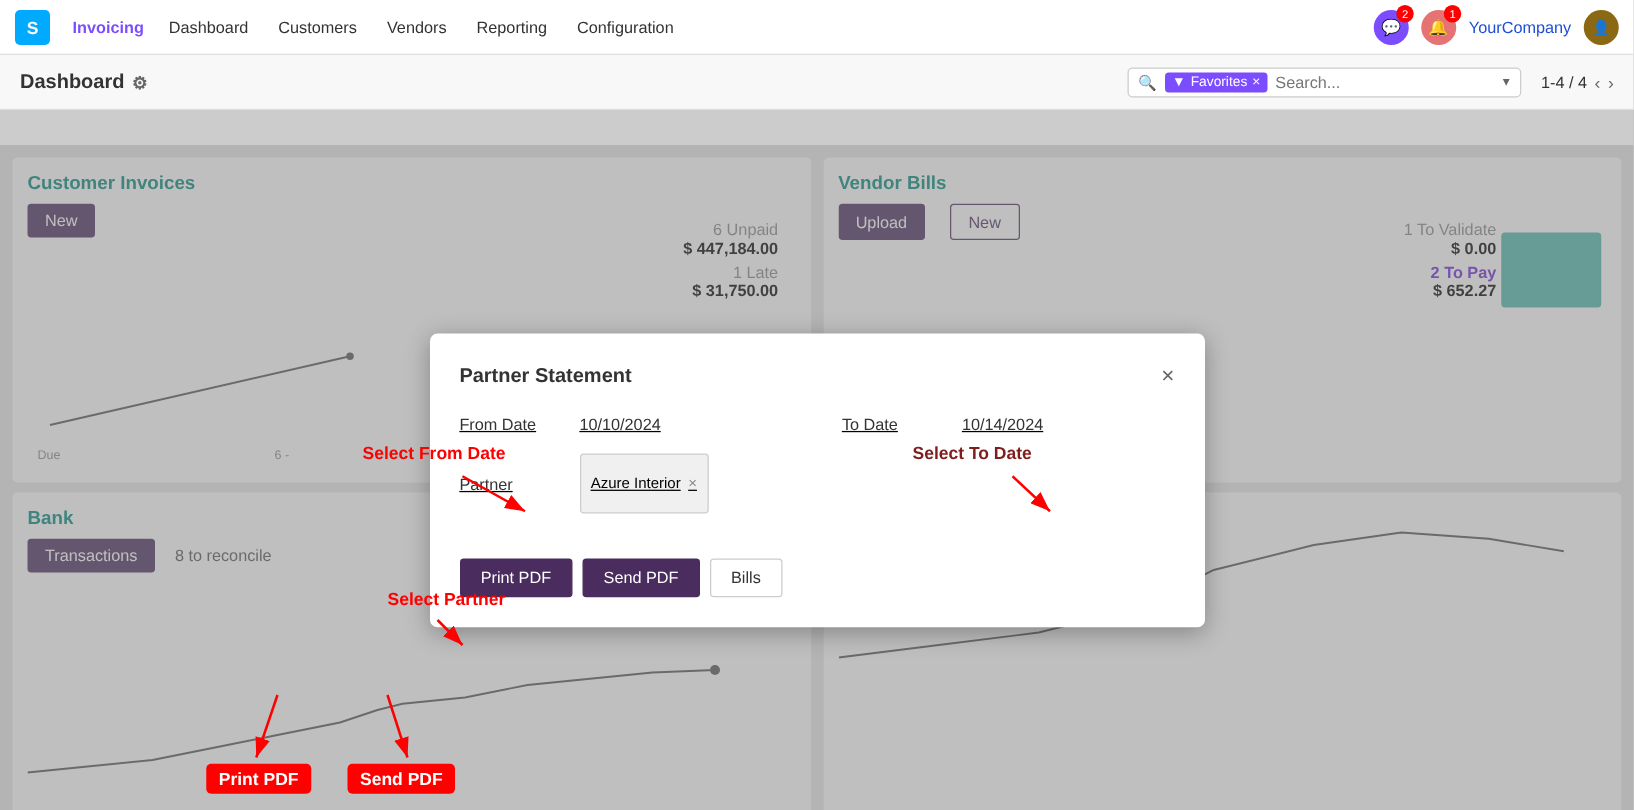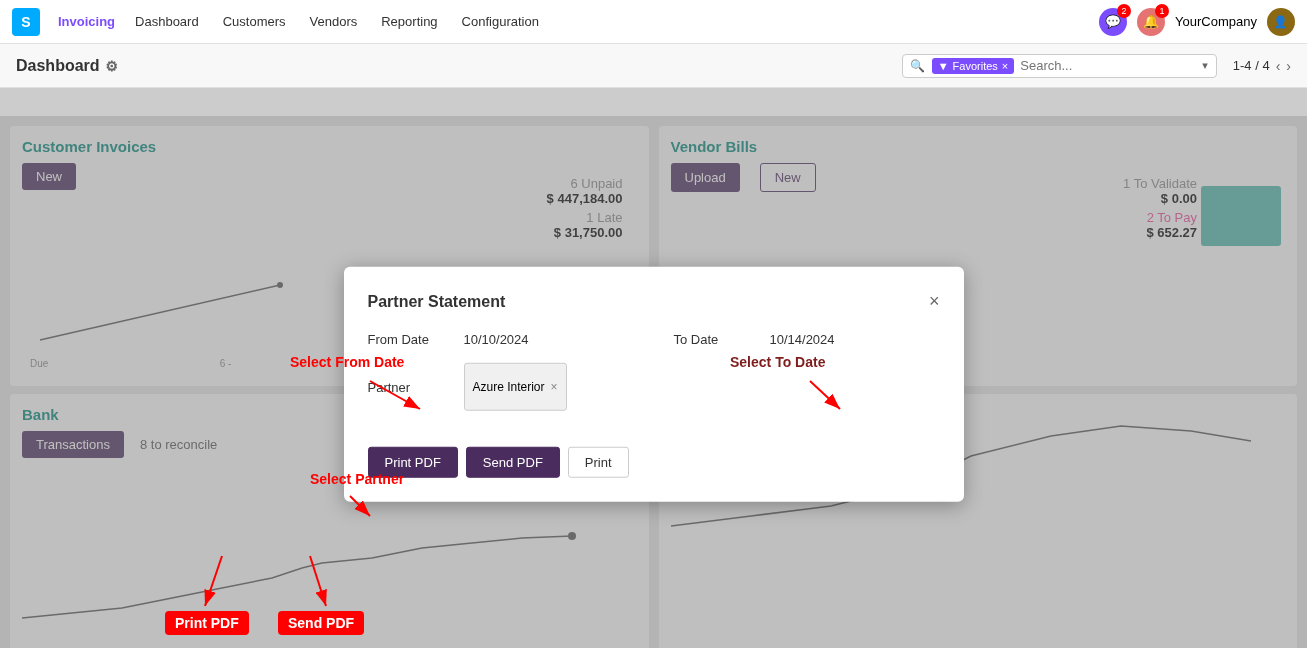--- a/index.html
+++ b/index.html
@@ -51,21 +51,21 @@
     .nav-icon-btn .badge {
       position: absolute;
       top: -4px; right: -4px;
       background: red;
       color: white;
       font-size: 9px;
       width: 14px; height: 14px;
       border-radius: 50%;
       display: flex; align-items: center; justify-content: center;
     }
-    .company-name { font-size: 13px; color: #000000; }
+    .company-name { font-size: 13px; color: #1d4ed8; }
     .avatar {
       width: 28px; height: 28px;
       background: #8B6914;
       border-radius: 50%;
       overflow: hidden;
       display: flex; align-items: center; justify-content: center;
       color: white; font-size: 12px;
     }
 
     
@@ -329,21 +329,21 @@
 
         <div style="background:white; flex:1; border-radius:4px; padding:12px; position:relative; overflow:hidden;" class="vendor-bills-card">
           <div style="font-size:15px; font-weight:bold; color:#00897b;">Vendor Bills</div>
           <div style="margin-top:8px; display:flex; gap:14px;">
             <button class="card-btn">Upload</button>
             <button class="card-btn outline">New</button>
           </div>
           <div style="position:absolute; top:50px; right:100px; text-align:right; font-size:13px;">
             <div style="color:#888;">1 To Validate</div>
             <div style="font-weight:bold;">$ 0.00</div>
-            <div style="color:#ec4899; margin-top:4px;">2 To Pay</div>
+            <div style="color:#6d28d9; margin-top:4px;font-weight:bold;">2 To Pay</div>
             <div style="font-weight:bold;">$ 652.27</div>
           </div>
           <div class="teal-box"></div>
         </div>
       </div>
 
       <div style="display:flex; gap:10px; flex:1;">
         <div style="background:white; flex:1; border-radius:4px; padding:12px; position:relative;">
           <div style="font-size:15px; font-weight:bold; color:#00897b;">Bank</div>
           <div style="display:flex; align-items:center; gap:10px; margin-top:8px;">
@@ -368,21 +368,21 @@
     </div>
 
     <div class="overlay"></div>
 
     <div class="modal">
       <div class="modal-header">
         <span class="modal-title">Partner Statement</span>
         <button class="modal-close">×</button>
       </div>
       <div class="modal-body">
-        <div style="display:flex; gap:40px; align-items:flex-start;">
+        <div style="display:flex; gap:40px; align-items:flex-start;text-decoration:underline;">
 
           <div style="flex:1;">
             <div class="modal-row">
               <span class="modal-label">From Date</span>
               <span class="modal-value" style="cursor:pointer; color:#333;">10/10/2024</span>
             </div>
             <div class="modal-row">
               <span class="modal-label">Partner</span>
               <div class="modal-tag">
                 <span>Azure Interior</span>
@@ -395,21 +395,21 @@
             <div class="modal-row">
               <span class="modal-label">To Date</span>
               <span class="modal-value" style="cursor:pointer; color:#333;">10/14/2024</span>
             </div>
           </div>
         </div>
       </div>
       <div class="modal-footer">
         <button class="btn-primary">Print PDF</button>
         <button class="btn-primary">Send PDF</button>
-        <button class="btn-secondary">Print</button>
+        <button class="btn-secondary">Bills</button>
       </div>
     </div>
 
     <div class="annotation" style="left: 290px; top: 238px;">
       <span style="color:red; font-size:14px; font-weight:bold;">Select From Date</span>
     </div>
     <svg class="arrow-svg" style="left:0; top:0; width:100%; height:100%; pointer-events:none;">
       <defs>
         <marker id="arrowhead1" markerWidth="8" markerHeight="6" refX="8" refY="3" orient="auto">
           <polygon points="0 0, 8 3, 0 6" fill="red"></polygon>

